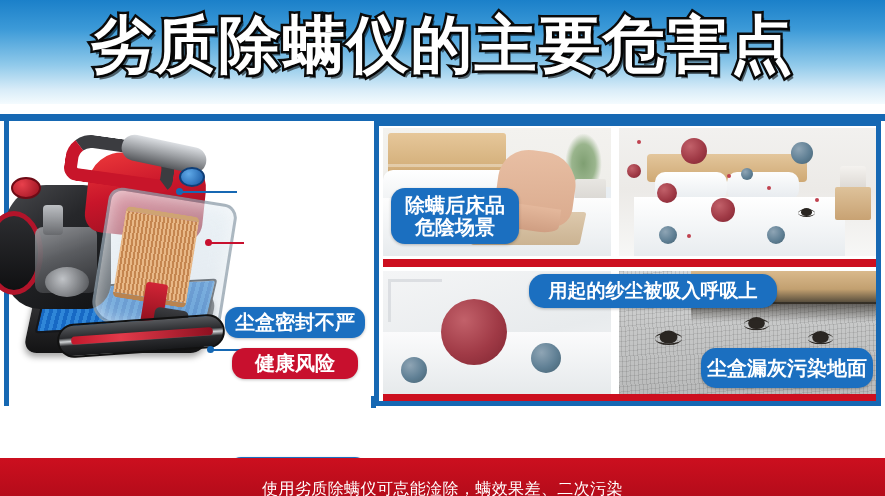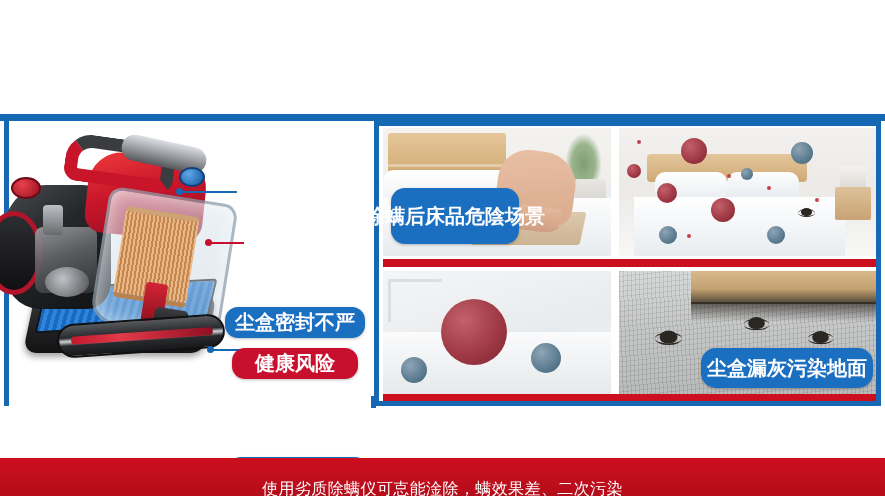--- a/index.html
+++ b/index.html
@@ -341,21 +341,21 @@
   }
   .ph4-shadow {
     position:absolute; left:28%; top:24%; width:72%; height:16%;
     background:linear-gradient(180deg,rgba(40,36,30,.72),rgba(80,76,68,0));
   }
 
   
   .g-lbl { position:absolute; z-index:6; }
   .lbl-bed2line {
     left:8px; top:62px; width:128px; height:56px; font-size:20px;
-    border-radius:14px; flex-direction:row;
+    border-radius:14px; flex-direction:column;
   }
   .lbl-danger   { left:272px; top:60px; width:104px; height:36px; font-size:21px; border-radius:15px; }
   .lbl-inhale   { left:146px; top:148px; width:248px; height:34px; font-size:19px; border-radius:15px; }
   .lbl-floor    { left:318px; top:222px; width:172px; height:40px; font-size:20px; border-radius:15px; }
 
   
   .banner-blue {
     position:absolute; left:0; top:406px; width:885px; height:52px;
     background:linear-gradient(180deg,#1a72c3 0%,#1668b3 100%);
     display:flex; align-items:center; justify-content:center;
@@ -377,20 +377,23 @@
   }
   .banner-tick {
     position:absolute; left:371px; top:396px; width:5px; height:12px; background:#1668b3;
   }
 </style>
 </head>
 <body>
 
 <div id="poster">
 
+  <div class="header">
+    <div class="header-title">劣质除螨仪的主要危害点</div>
+  </div>
   <div class="header-rule"></div>
 
   <div class="stage">
 
     <div class="top-rail"></div>
     <div class="bottom-rail"></div>
     <div class="right-rail"></div>
     <div class="mid-divider"></div>
 
     <div class="left-panel">
@@ -496,20 +499,21 @@
           <div class="mite" style="left:196px; top:62px; transform:scale(1.5);"></div>
         </div>
       </div>
 
       <div class="redstrip-bot"></div>
 
       <div class="badge blue g-lbl lbl-bed2line">
         <span>除螨后床品</span>
         <span>危陰场景</span>
       </div>
+      <div class="badge blue g-lbl lbl-inhale">用起的纱尘被吸入呼吸上</div>
       <div class="badge blue g-lbl lbl-floor">尘盒漏灰污染地面</div>
 
     </div>
   </div>
 
   <div class="banner-tick"></div>
 
   <div class="banner-red">
     <span>使用劣质除螨仪可怘能淦除，螨效果差、二次污染</span>
   </div>

